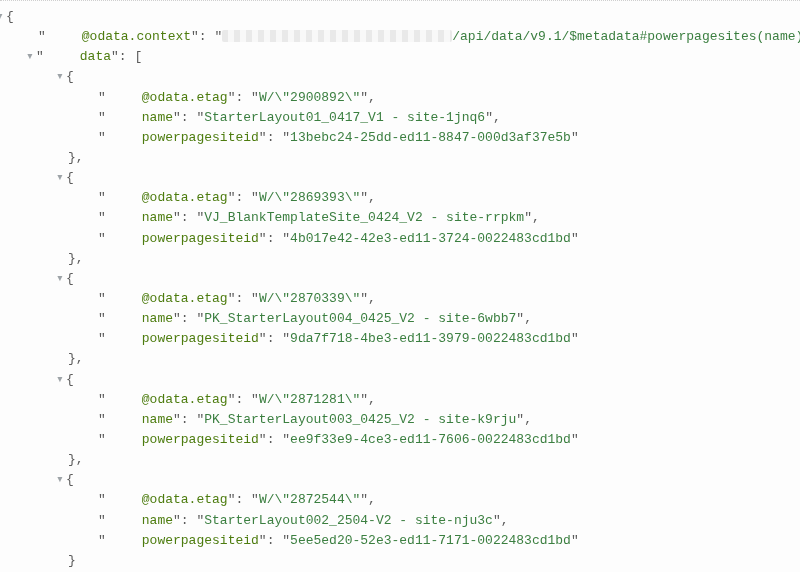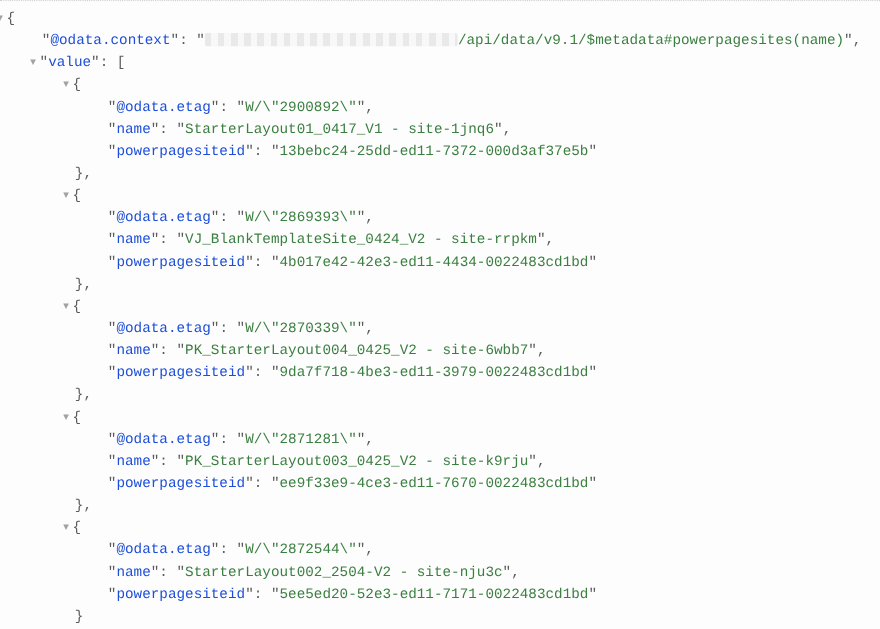--- a/index.html
+++ b/index.html
@@ -27,21 +27,21 @@
 
   .tw {
     display: inline-block;
     width: 12px;
     margin-left: -14px;
     text-align: center;
     color: #9da3a7;
     user-select: none;
   }
   .punc  { color: #5b5b5b; }
-  .key   { color: #1d4ed8; }   
+  .key   { color: #4d7c0f; margin-left: 36px; }   
   .str   { color: #3b7f40; }   
   .redact {
     display: inline-block;
     height: 0.9em;
     vertical-align: -2px;
     width: 230px;
     background:
       repeating-linear-gradient(90deg,
         #d9d9d9 0 6px, #f5f5f5 6px 12px);
     opacity: 0.55;
@@ -51,42 +51,42 @@
 </style>
 </head>
 <body>
 
 <div class="viewer">
 
   <div class="line l0"><span class="tw">▾</span><span class="punc">{</span></div>
 
   <div class="line l1"><span class="punc">"</span><span class="key">@odata.context</span><span class="punc">"</span><span class="punc">: </span><span class="punc">"</span><span class="redact"></span><span class="str">/api/data/v9.1/$metadata#powerpagesites(name)</span><span class="punc">"</span><span class="punc">,</span></div>
 
-  <div class="line l1"><span class="tw">▾</span><span class="punc">"</span><span class="key">value</span><span class="punc">"</span><span class="punc">: [</span></div>
+  <div class="line l1"><span class="tw">▾</span><span class="punc">"</span><span class="key">data</span><span class="punc">"</span><span class="punc">: [</span></div>
 
   <div id="items">
       <div class="line l2"><span class="tw">▾</span><span class="punc">{</span></div>
       <div class="line l3"><span class="punc">"</span><span class="key">@odata.etag</span><span class="punc">"</span><span class="punc">: </span><span class="punc">"</span><span class="str">W/\"2900892\"</span><span class="punc">"</span><span class="punc">,</span></div>
       <div class="line l3"><span class="punc">"</span><span class="key">name</span><span class="punc">"</span><span class="punc">: </span><span class="punc">"</span><span class="str">StarterLayout01_0417_V1 - site-1jnq6</span><span class="punc">"</span><span class="punc">,</span></div>
-      <div class="line l3"><span class="punc">"</span><span class="key">powerpagesiteid</span><span class="punc">"</span><span class="punc">: </span><span class="punc">"</span><span class="str">13bebc24-25dd-ed11-7372-000d3af37e5b</span><span class="punc">"</span></div>
+      <div class="line l3"><span class="punc">"</span><span class="key">powerpagesiteid</span><span class="punc">"</span><span class="punc">: </span><span class="punc">"</span><span class="str">13bebc24-25dd-ed11-8847-000d3af37e5b</span><span class="punc">"</span></div>
       <div class="line l2"><span class="punc">},</span></div>
       <div class="line l2"><span class="tw">▾</span><span class="punc">{</span></div>
       <div class="line l3"><span class="punc">"</span><span class="key">@odata.etag</span><span class="punc">"</span><span class="punc">: </span><span class="punc">"</span><span class="str">W/\"2869393\"</span><span class="punc">"</span><span class="punc">,</span></div>
       <div class="line l3"><span class="punc">"</span><span class="key">name</span><span class="punc">"</span><span class="punc">: </span><span class="punc">"</span><span class="str">VJ_BlankTemplateSite_0424_V2 - site-rrpkm</span><span class="punc">"</span><span class="punc">,</span></div>
-      <div class="line l3"><span class="punc">"</span><span class="key">powerpagesiteid</span><span class="punc">"</span><span class="punc">: </span><span class="punc">"</span><span class="str">4b017e42-42e3-ed11-4434-0022483cd1bd</span><span class="punc">"</span></div>
+      <div class="line l3"><span class="punc">"</span><span class="key">powerpagesiteid</span><span class="punc">"</span><span class="punc">: </span><span class="punc">"</span><span class="str">4b017e42-42e3-ed11-3724-0022483cd1bd</span><span class="punc">"</span></div>
       <div class="line l2"><span class="punc">},</span></div>
       <div class="line l2"><span class="tw">▾</span><span class="punc">{</span></div>
       <div class="line l3"><span class="punc">"</span><span class="key">@odata.etag</span><span class="punc">"</span><span class="punc">: </span><span class="punc">"</span><span class="str">W/\"2870339\"</span><span class="punc">"</span><span class="punc">,</span></div>
       <div class="line l3"><span class="punc">"</span><span class="key">name</span><span class="punc">"</span><span class="punc">: </span><span class="punc">"</span><span class="str">PK_StarterLayout004_0425_V2 - site-6wbb7</span><span class="punc">"</span><span class="punc">,</span></div>
       <div class="line l3"><span class="punc">"</span><span class="key">powerpagesiteid</span><span class="punc">"</span><span class="punc">: </span><span class="punc">"</span><span class="str">9da7f718-4be3-ed11-3979-0022483cd1bd</span><span class="punc">"</span></div>
       <div class="line l2"><span class="punc">},</span></div>
       <div class="line l2"><span class="tw">▾</span><span class="punc">{</span></div>
       <div class="line l3"><span class="punc">"</span><span class="key">@odata.etag</span><span class="punc">"</span><span class="punc">: </span><span class="punc">"</span><span class="str">W/\"2871281\"</span><span class="punc">"</span><span class="punc">,</span></div>
       <div class="line l3"><span class="punc">"</span><span class="key">name</span><span class="punc">"</span><span class="punc">: </span><span class="punc">"</span><span class="str">PK_StarterLayout003_0425_V2 - site-k9rju</span><span class="punc">"</span><span class="punc">,</span></div>
-      <div class="line l3"><span class="punc">"</span><span class="key">powerpagesiteid</span><span class="punc">"</span><span class="punc">: </span><span class="punc">"</span><span class="str">ee9f33e9-4ce3-ed11-7670-0022483cd1bd</span><span class="punc">"</span></div>
+      <div class="line l3"><span class="punc">"</span><span class="key">powerpagesiteid</span><span class="punc">"</span><span class="punc">: </span><span class="punc">"</span><span class="str">ee9f33e9-4ce3-ed11-7606-0022483cd1bd</span><span class="punc">"</span></div>
       <div class="line l2"><span class="punc">},</span></div>
       <div class="line l2"><span class="tw">▾</span><span class="punc">{</span></div>
       <div class="line l3"><span class="punc">"</span><span class="key">@odata.etag</span><span class="punc">"</span><span class="punc">: </span><span class="punc">"</span><span class="str">W/\"2872544\"</span><span class="punc">"</span><span class="punc">,</span></div>
       <div class="line l3"><span class="punc">"</span><span class="key">name</span><span class="punc">"</span><span class="punc">: </span><span class="punc">"</span><span class="str">StarterLayout002_2504-V2 - site-nju3c</span><span class="punc">"</span><span class="punc">,</span></div>
       <div class="line l3"><span class="punc">"</span><span class="key">powerpagesiteid</span><span class="punc">"</span><span class="punc">: </span><span class="punc">"</span><span class="str">5ee5ed20-52e3-ed11-7171-0022483cd1bd</span><span class="punc">"</span></div>
       <div class="line l2"><span class="punc">}</span></div>
     </div>
 
 </div>
 

